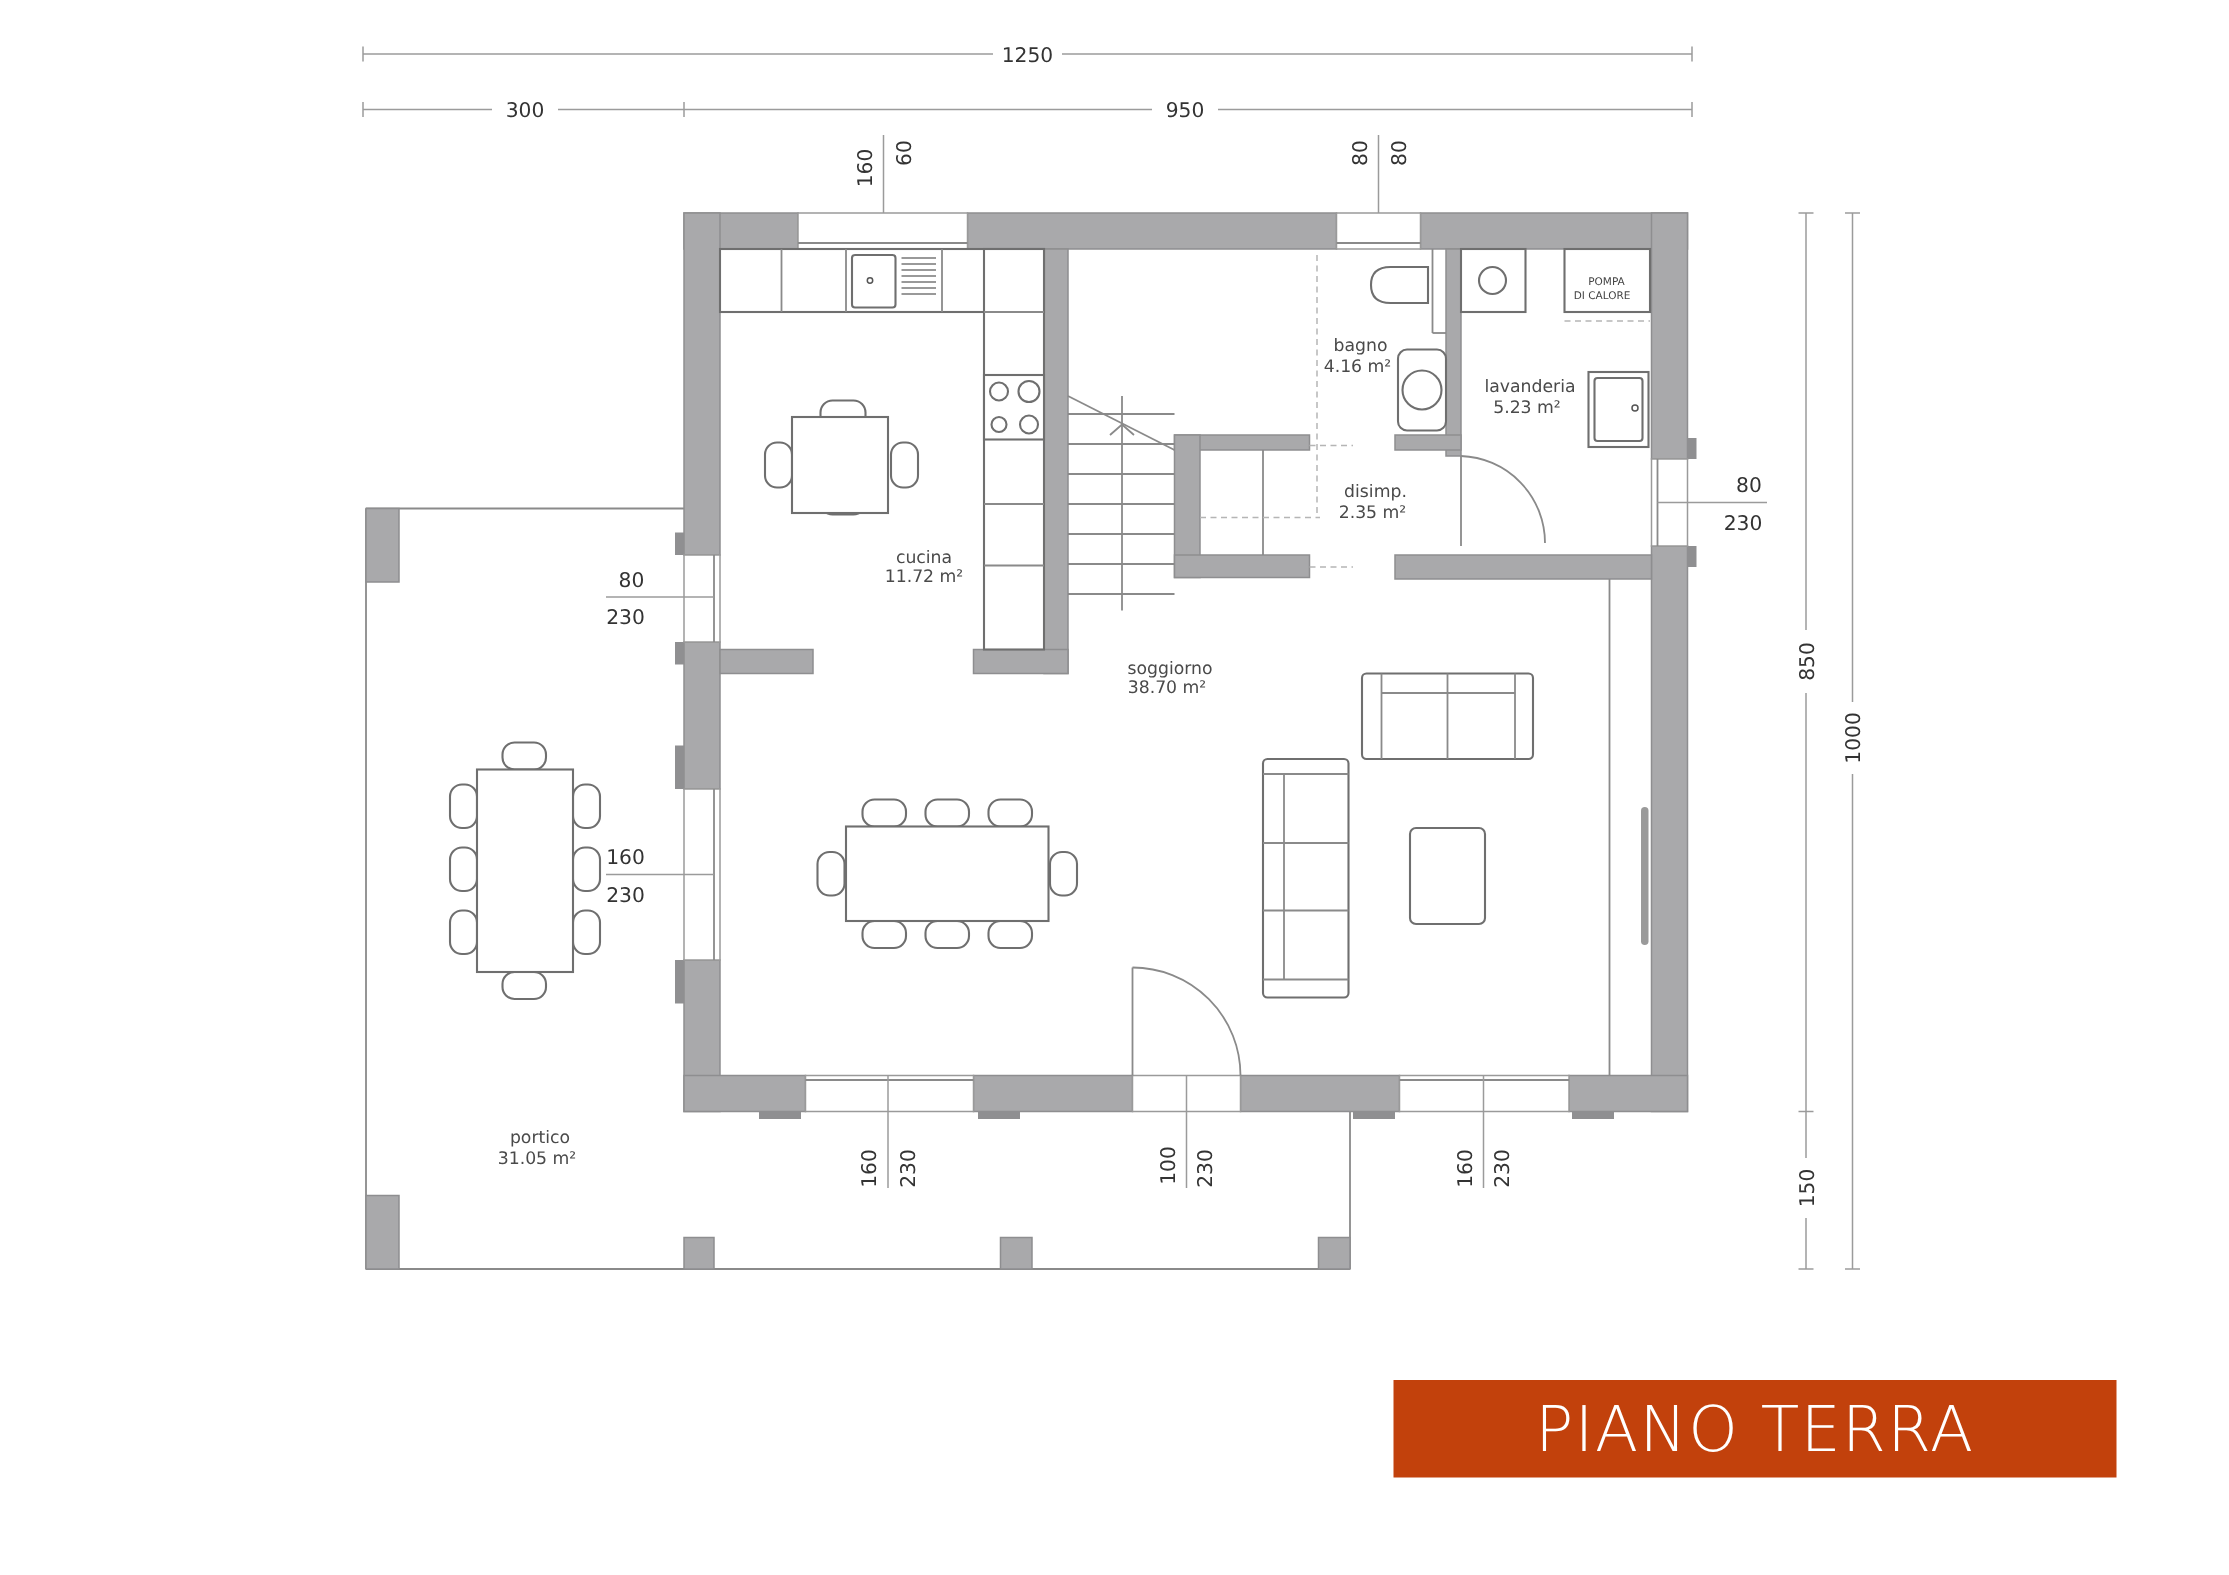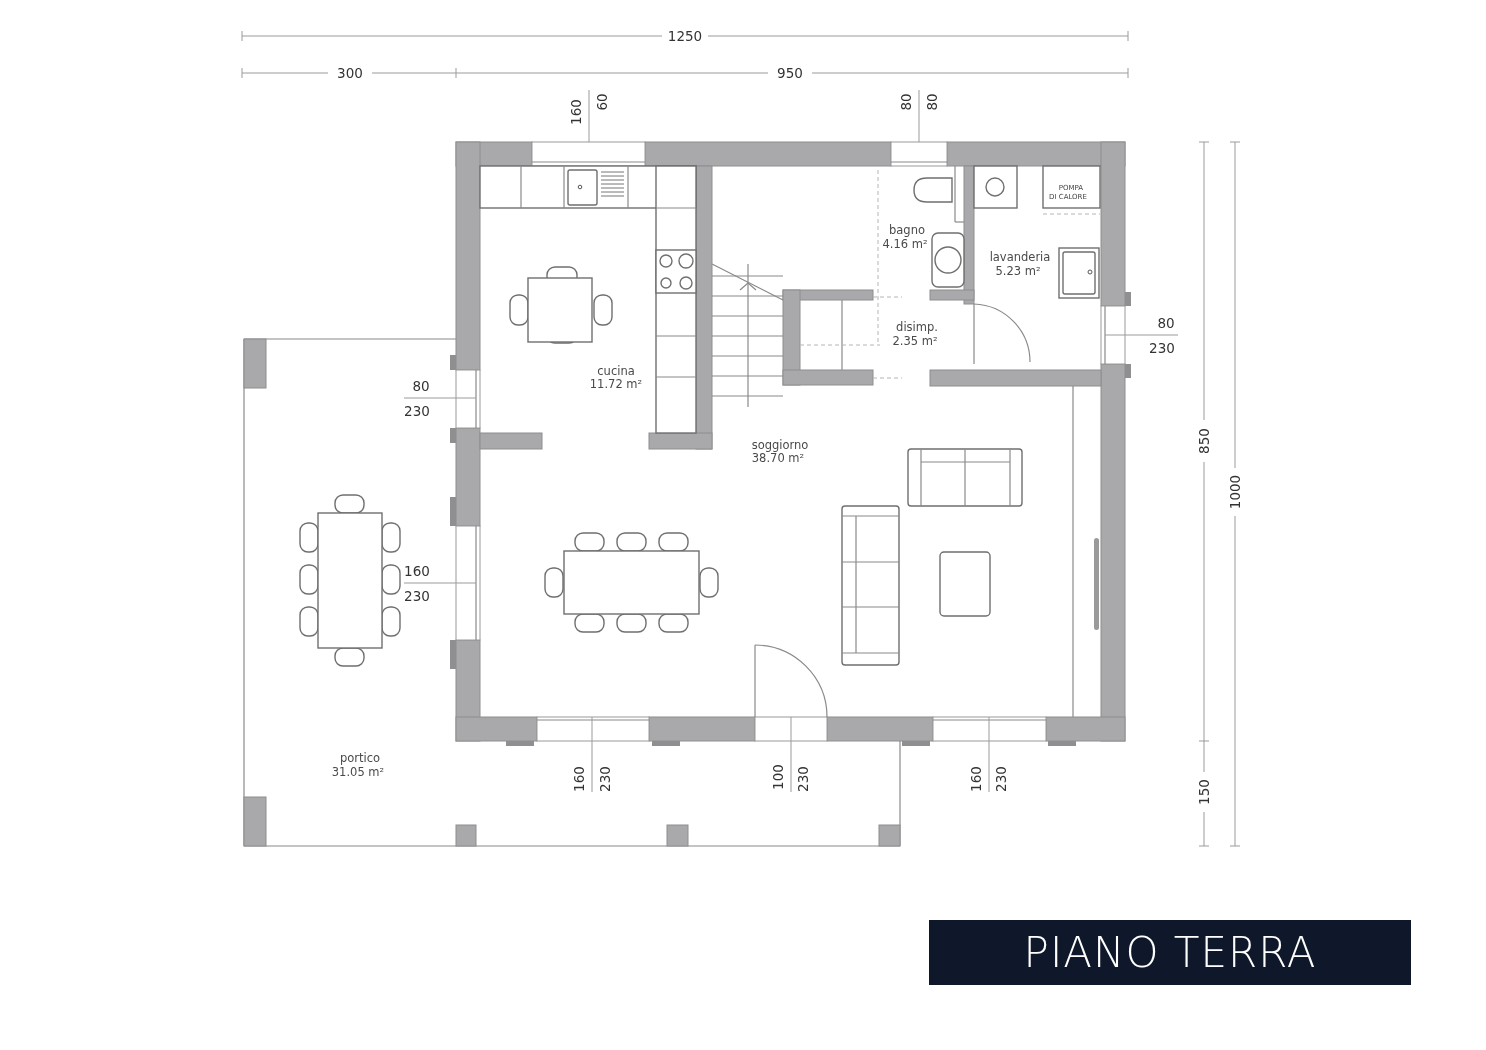--- a/index.html
+++ b/index.html
@@ -8,21 +8,21 @@
   .wall { fill: #a9a9ab; stroke: #8e8e90; stroke-width: 1; }
   .thin { fill: none; stroke: #8a8a8a; stroke-width: 1.2; }
   .furn { fill: #ffffff; stroke: #6f6f6f; stroke-width: 1.4; }
   .win { fill: #ffffff; stroke: #9a9a9a; stroke-width: 1; }
   .dim { stroke: #9b9b9b; stroke-width: 1; fill: none; }
   .dash { stroke: #b5b5b5; stroke-width: 1; stroke-dasharray: 4 3; fill: none; }
   .sill { fill: #8f8f91; }
   .room-label { font-family: "DejaVu Sans", sans-serif; font-size: 11.5px; fill: #4a4a4a; text-anchor: middle; }
   .dim-text { font-family: "DejaVu Sans", sans-serif; font-size: 13.5px; fill: #333; }
   .small-text { font-family: "DejaVu Sans", sans-serif; font-size: 7px; fill: #444; text-anchor: middle; }
-  .title-box { position: absolute; left: 929px; top: 920px; width: 482px; height: 65px; background: #0f172a; display: flex; align-items: center; justify-content: center; }
+  .title-box { position: absolute; left: 929px; top: 920px; width: 482px; height: 65px; background: #c2410c; display: flex; align-items: center; justify-content: center; }
   .title-text { color: #ffffff; font-family: "DejaVu Sans", sans-serif; font-size: 42px; font-weight: 300; letter-spacing: 1px; }
 </style>
 </head>
 <body>
 
 <svg id="plan" width="1486" height="1050" viewBox="0 0 1486 1050" xmlns="http://www.w3.org/2000/svg">
 
   <g>
     <line class="dim" x1="242" y1="36" x2="662" y2="36"></line>
     <line class="dim" x1="708" y1="36" x2="1128" y2="36"></line>

